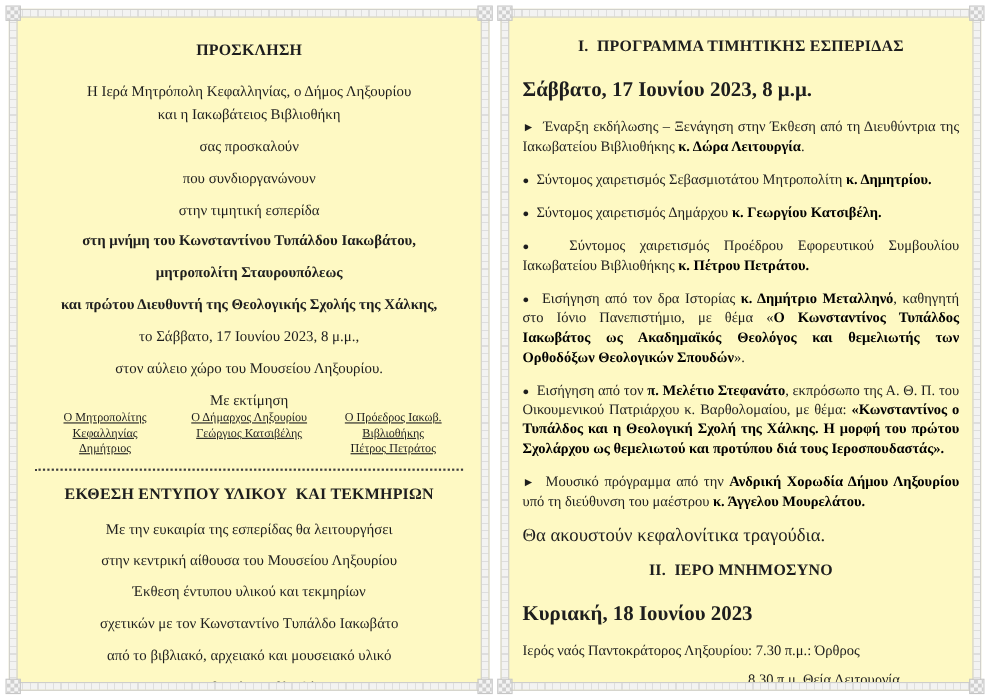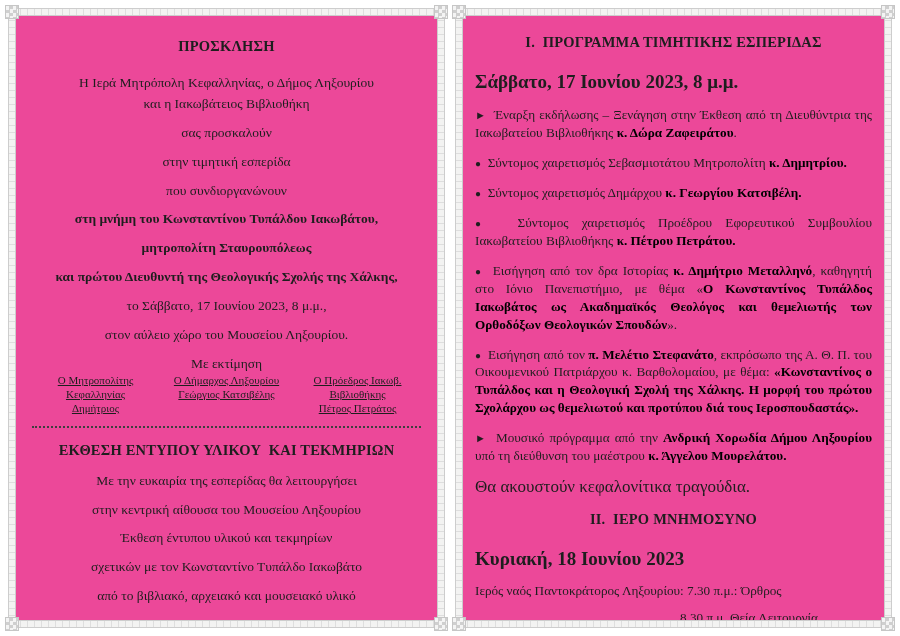--- a/index.html
+++ b/index.html
@@ -1,21 +1,21 @@
 <!DOCTYPE html>
 <html lang="el"><head>
 <meta charset="utf-8">
 <style>
   html,body{margin:0;padding:0;}
   body{
     width:900px;height:636px;background:#ffffff;position:relative;overflow:hidden;
     font-family:"Liberation Serif","DejaVu Serif",serif;color:#1e1e1e;
   }
   .page{
-    position:absolute;top:8px;width:437px;height:620px;background:#ec4899;box-sizing:border-box;
+    position:absolute;top:8px;width:437px;height:620px;background:#fef9c3;box-sizing:border-box;
   }
   .page-left{left:8px;}
   .page-right{left:455px;}
 
   
   .edge{position:absolute;box-sizing:border-box;}
   .edge-h{left:5px;right:5px;height:8px;
     border-top:1px solid #cdcdcd;border-bottom:1px solid #cdcdcd;
     background:repeating-linear-gradient(90deg,#dedede 0 1px,#f3f3f2 1px 7px);}
   .edge-top{top:0;}
@@ -72,22 +72,22 @@
   <div class="corner corner-tl"></div>
   <div class="corner corner-tr"></div>
   <div class="corner corner-bl"></div>
   <div class="corner corner-br"></div>
   <div class="content">
     <h1>ΠΡΟΣΚΛΗΣΗ</h1>
     <div id="left-intro">
         <p class="cline tight">Η Ιερά Μητρόπολη Κεφαλληνίας, ο Δήμος Ληξουρίου</p>
         <p class="cline">και η Ιακωβάτειος Βιβλιοθήκη</p>
         <p class="cline">σας προσκαλούν</p>
+        <p class="cline">που συνδιοργανώνουν</p>
         <p class="cline">στην τιμητική εσπερίδα</p>
-        <p class="cline">που συνδιοργανώνουν</p>
         <p class="cline bold">στη μνήμη του Κωνσταντίνου Τυπάλδου Ιακωβάτου,</p>
         <p class="cline bold">μητροπολίτη Σταυρουπόλεως</p>
         <p class="cline bold">και πρώτου Διευθυντή της Θεολογικής Σχολής της Χάλκης,</p>
         <p class="cline">το Σάββατο, 17 Ιουνίου 2023, 8 μ.μ.,</p>
         <p class="cline">στον αύλειο χώρο του Μουσείου Ληξουρίου.</p>
       </div>
     <p class="closing">Με εκτίμηση</p>
     <div id="signatures" class="sig-row">
         <div class="sig">
           <div class="sig-role">Ο Μητροπολίτης Κεφαλληνίας</div>
@@ -121,21 +121,21 @@
   <div class="edge edge-v edge-left"></div>
   <div class="edge edge-v edge-right"></div>
   <div class="corner corner-tl"></div>
   <div class="corner corner-tr"></div>
   <div class="corner corner-bl"></div>
   <div class="corner corner-br"></div>
   <div class="content">
     <h2 class="sec-title">Ι.  ΠΡΟΓΡΑΜΜΑ ΤΙΜΗΤΙΚΗΣ ΕΣΠΕΡΙΔΑΣ</h2>
     <p class="date-line">Σάββατο, 17 Ιουνίου 2023, 8 μ.μ.</p>
     <div id="program-items">
-        <p class="item"><span class="marker">►</span>&nbsp; <span>Έναρξη εκδήλωσης – Ξενάγηση στην Έκθεση από τη Διευθύντρια της Ιακωβατείου Βιβλιοθήκης </span><b>κ. Δώρα Ζαφειράτου</b><span>.</span></p>
+        <p class="item"><span class="marker">►</span>&nbsp; <span>Έναρξη εκδήλωσης – Ξενάγηση στην Έκθεση από τη Διευθύντρια της Ιακωβατείου Βιβλιοθήκης </span><b>κ. Δώρα Λειτουργία</b><span>.</span></p>
         <p class="item"><span class="marker dot">●</span>&nbsp; <span>Σύντομος χαιρετισμός Σεβασμιοτάτου Μητροπολίτη </span><b>κ. Δημητρίου.</b></p>
         <p class="item"><span class="marker dot">●</span>&nbsp; <span>Σύντομος χαιρετισμός Δημάρχου </span><b>κ. Γεωργίου Κατσιβέλη.</b></p>
         <p class="item"><span class="marker dot">●</span>&nbsp; <span>Σύντομος χαιρετισμός Προέδρου Εφορευτικού Συμβουλίου Ιακωβατείου Βιβλιοθήκης </span><b>κ. Πέτρου Πετράτου.</b></p>
         <p class="item"><span class="marker dot">●</span>&nbsp; <span>Εισήγηση από τον δρα Ιστορίας </span><b>κ. Δημήτριο Μεταλληνό</b><span>, καθηγητή στο Ιόνιο Πανεπιστήμιο, με θέμα «</span><b>Ο Κωνσταντίνος Τυπάλδος Ιακωβάτος ως Ακαδημαϊκός Θεολόγος και θεμελιωτής των Ορθοδόξων Θεολογικών Σπουδών</b><span>».</span></p>
         <p class="item"><span class="marker dot">●</span>&nbsp; <span>Εισήγηση από τον </span><b>π. Μελέτιο Στεφανάτο</b><span>, εκπρόσωπο της Α. Θ. Π. του Οικουμενικού Πατριάρχου κ. Βαρθολομαίου, με θέμα: </span><b>«Κωνσταντίνος ο Τυπάλδος και η Θεολογική Σχολή της Χάλκης. Η μορφή του πρώτου Σχολάρχου ως θεμελιωτού και προτύπου διά τους Ιεροσπουδαστάς».</b></p>
         <p class="item"><span class="marker">►</span>&nbsp; <span>Μουσικό πρόγραμμα από την </span><b>Ανδρική Χορωδία Δήμου Ληξουρίου</b><span> υπό τη διεύθυνση του μαέστρου </span><b>κ. Άγγελου Μουρελάτου.</b></p>
       </div>
     <p class="note">Θα ακουστούν κεφαλονίτικα τραγούδια.</p>
     <h2 class="sec-title sec2-title">ΙΙ.  ΙΕΡΟ ΜΝΗΜΟΣΥΝΟ</h2>
     <p class="date-line">Κυριακή, 18 Ιουνίου 2023</p>

